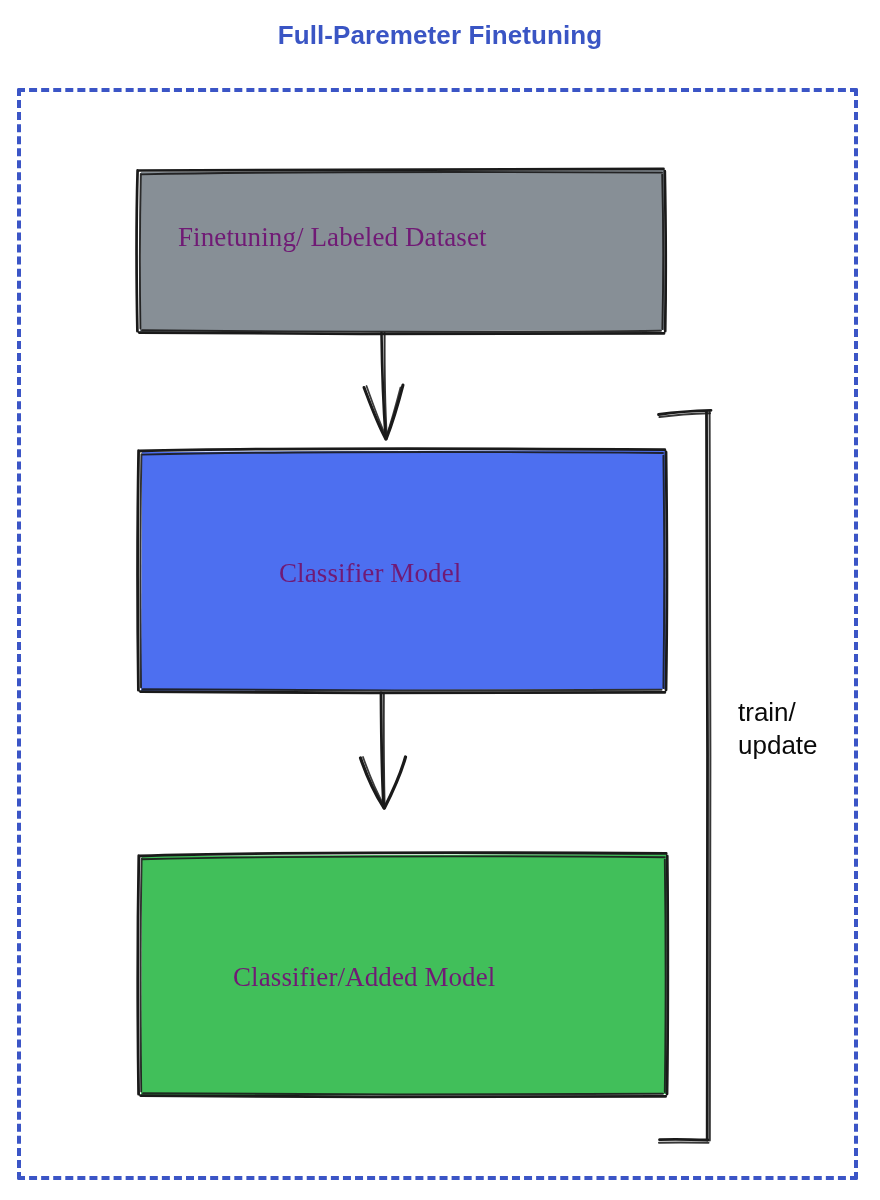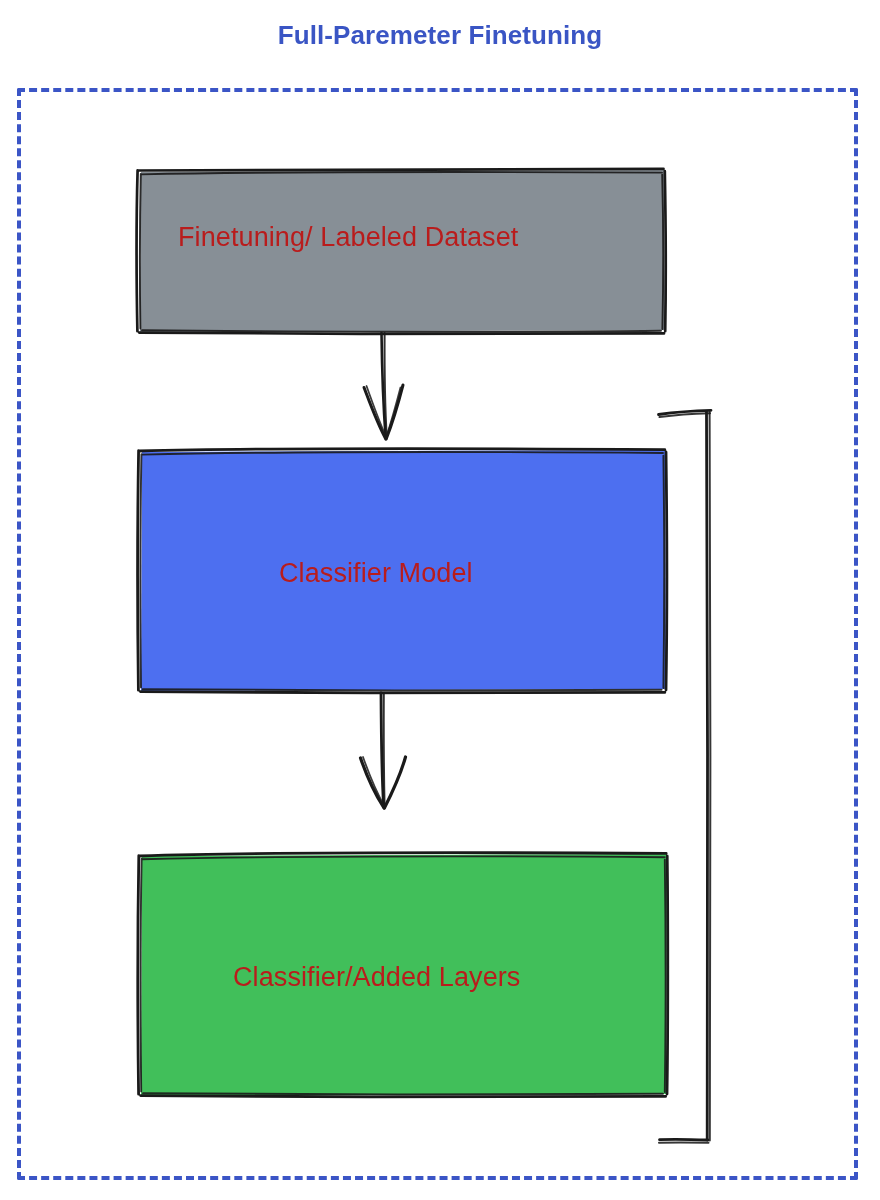--- a/index.html
+++ b/index.html
@@ -46,24 +46,25 @@
     position: absolute;
     left: 0;
     top: 0;
     width: 880px;
     height: 1200px;
     pointer-events: none;
   }
   .node-label {
     position: absolute;
     font-size: 27px;
-    color: #b91c1c;
+    color: #701a75;
     white-space: nowrap;
     user-select: none;
     letter-spacing: 0.1px;
+    font-family: Liberation Serif, serif;
   }
   #label-gray   { left: 178px; top: 222px; }
   #label-blue   { left: 279px; top: 558px; }
   #label-green  { left: 233px; top: 962px; }
   #edge-label-train {
     position: absolute;
     left: 738px;
     top: 696px;
     font-size: 26px;
     line-height: 1.26;
@@ -148,16 +149,18 @@
       <path d="M708.0,1140.0 C 692,1139.4 674,1139.0 659.5,1139.6" fill="none" stroke="#1a1a1a" stroke-width="2.8" stroke-linecap="round"></path>
       <path d="M708.5,1142.8 C 692,1142.4 674,1142.2 659.0,1142.8" fill="none" stroke="#1a1a1a" stroke-width="2.0" stroke-linecap="round" opacity="0.88"></path>
     </g>
 
   </svg>
 
   <div class="node-label" id="label-gray">Finetuning/ Labeled Dataset</div>
 
   <div class="node-label" id="label-blue">Classifier Model</div>
 
-  <div class="node-label" id="label-green">Classifier/Added Layers</div>
+  <div class="node-label" id="label-green">Classifier/Added Model</div>
 
+  <div id="edge-label-train">train/
+update</div>
 
 </div>
 
 </body></html>

